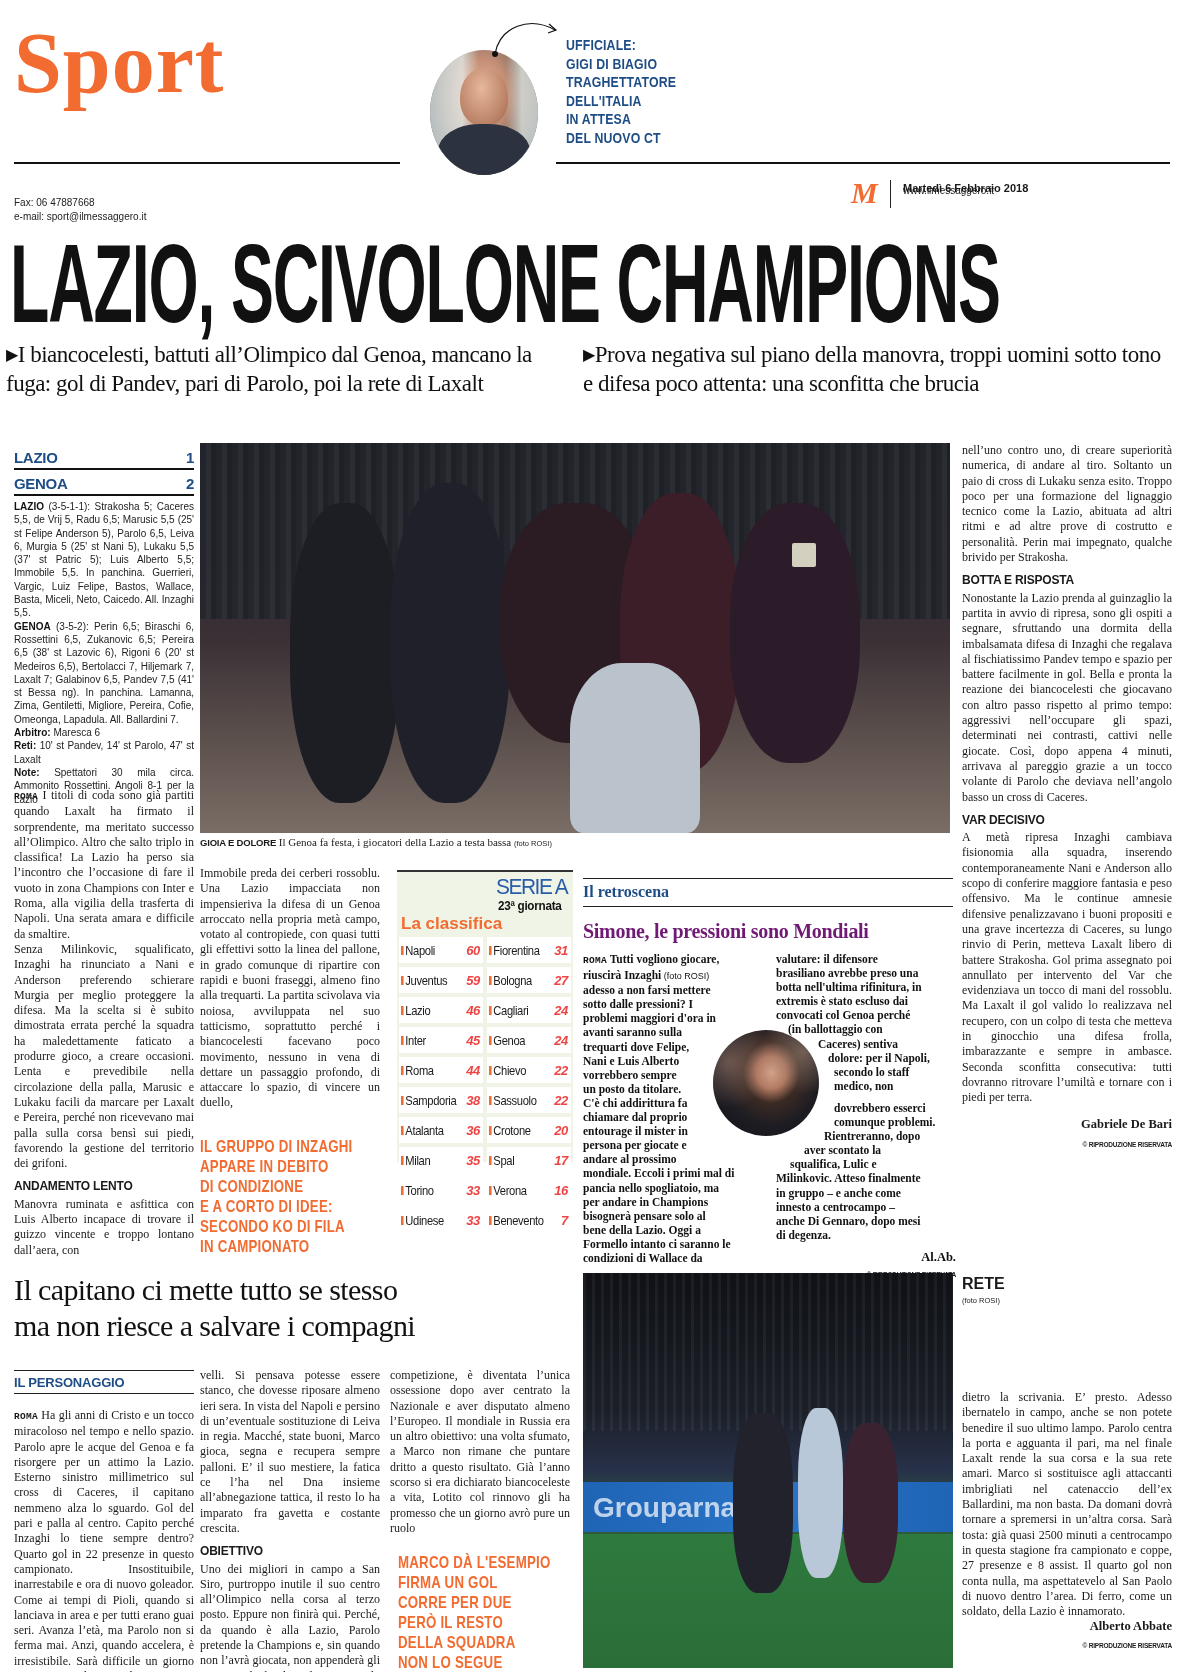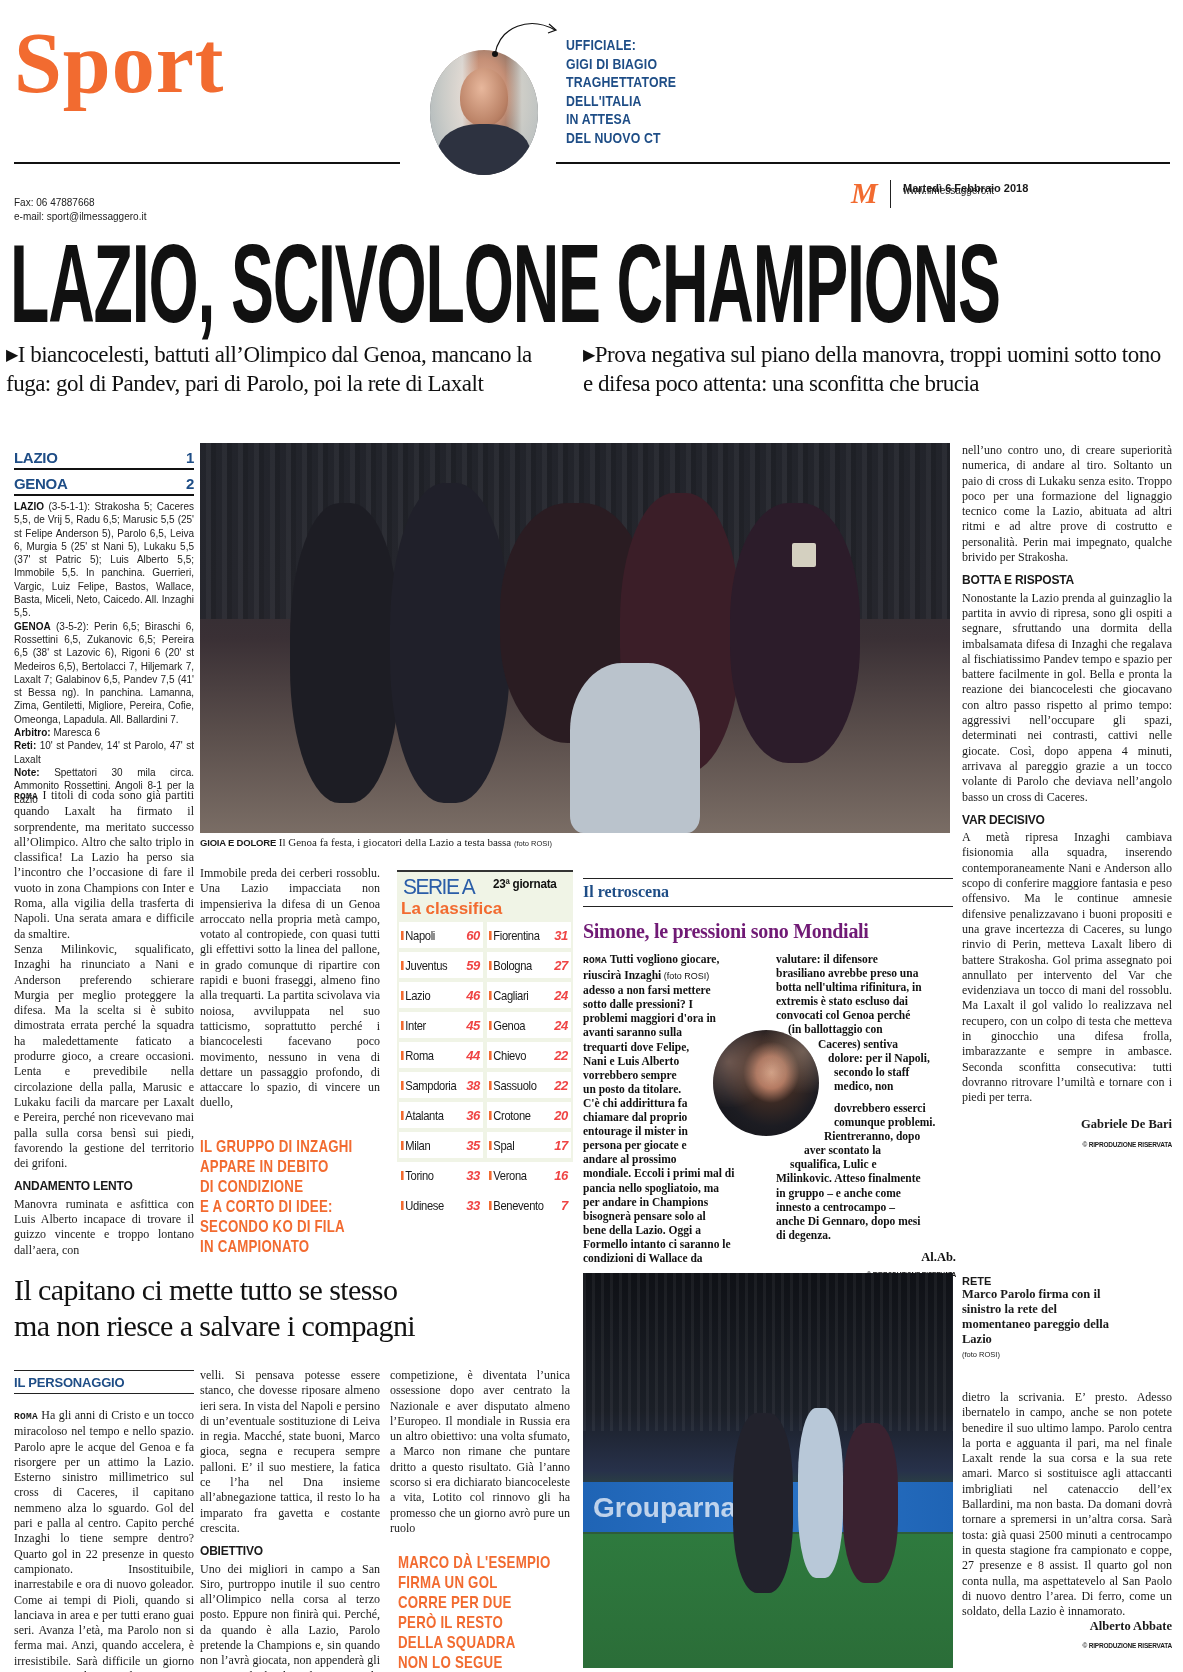--- a/index.html
+++ b/index.html
@@ -41,21 +41,21 @@
   .photo1 .crowd { position: absolute; left: 0; top: 0; width: 100%; height: 45%; background: repeating-linear-gradient(90deg, #23252c 0 6px, #2d2f36 6px 11px, #1e2026 11px 16px); opacity: .85; }
   .photo1 .blob { position: absolute; border-radius: 45%; }
   .caption1 { left: 200px; top: 836px; font-family: "Liberation Serif", serif; font-size: 11px; }
   .caption1 .lab { font-family: "Liberation Sans", sans-serif; font-weight: bold; font-size: 9.5px; letter-spacing: -.2px; }
   .caption1 .cred { font-family: "Liberation Sans", sans-serif; font-size: 7.5px; }
 
   .pull { font-family: "Liberation Sans", sans-serif; font-weight: bold; color: #f26b30; font-size: 17px; line-height: 20px; transform: scaleX(.78); transform-origin: left top; letter-spacing: .3px; white-space: nowrap; }
 
   
   .standings { left: 397px; top: 870px; width: 176px; height: 292px; border-top: 2px solid #333; background: #f0f4e6; }
-  .standings .hd { display: flex; align-items: flex-start; padding: 4px 4px 0; gap: 17px; }
+  .standings .hd { display: flex; align-items: flex-end; padding: 4px 4px 0; gap: 0; flex-direction: column; }
   .serie-a { font-family: "Liberation Sans", sans-serif; font-size: 22px; color: #2a5da8; letter-spacing: -1.5px; line-height: 1; transform: scaleX(.95); }
   .giornata { font-family: "Liberation Sans", sans-serif; font-size: 13px; font-weight: bold; color: #111; letter-spacing: -.3px; transform: scaleX(.9); transform-origin: left; white-space: nowrap; }
   .classifica { font-family: "Liberation Sans", sans-serif; font-size: 17px; font-weight: bold; color: #f26b30; padding: 0 4px; line-height: 22px; }
   .st-grid { display: grid; grid-template-columns: 1fr 1fr; gap: 4px 4px; padding: 2px 2px; }
   .st-cell { background: #fff; height: 26px; display: flex; align-items: center; justify-content: space-between; padding: 0 3px 0 2px; font-family: "Liberation Sans", sans-serif; font-size: 13px; }
   .st-cell .nm { display: flex; align-items: center; gap: 2px; letter-spacing: -.4px; white-space: nowrap; transform: scaleX(.86); transform-origin: left; }
   .st-cell .nm::before { content: ""; display: inline-block; width: 3px; height: 9px; background: #f26b30; }
   .st-cell .pt { font-weight: bold; color: #ef4444; letter-spacing: -.3px; font-style: italic; }
 
   
@@ -69,21 +69,21 @@
 
   
   .cap-title { left: 14px; top: 1272px; width: 560px; font-family: "Liberation Serif", serif; font-size: 30px; line-height: 36px; color: #111; letter-spacing: -.6px; }
   .personaggio { left: 14px; top: 1370px; width: 180px; border-top: 1.5px solid #222; border-bottom: 1.5px solid #222; padding: 4px 0 3px; font-family: "Liberation Sans", sans-serif; font-weight: bold; font-size: 13px; color: #1e4d86; letter-spacing: -.2px; }
   .photo2 { left: 583px; top: 1273px; width: 370px; height: 395px; overflow: hidden; background: linear-gradient(180deg, #0f1116 0%, #1b1f27 35%, #27314a 50%, #2f5a3a 60%, #2a6a3a 100%); }
   .photo2 .lights { position:absolute; left:0; top:0; width:100%; height:40%; background: repeating-linear-gradient(90deg, rgba(255,255,255,.05) 0 3px, transparent 3px 9px); }
   .photo2 .board { position:absolute; left:0; top:53%; width:100%; height:50px; background: linear-gradient(90deg,#1f64b5,#2a73c6,#1f64b5); }
   .photo2 .board span { position:absolute; left:10px; top:10px; font-family:"Liberation Sans",sans-serif; font-size:28px; font-weight:bold; color:#e7eef8; opacity:.8; }
   .photo2 .pitch { position:absolute; left:0; top:66%; width:100%; height:34%; background: linear-gradient(180deg,#2e7a3e,#2b6d38); }
   .rete-cap { left: 962px; top: 1275px; width: 210px; }
-  .rete-cap .lab { font-family: "Liberation Sans", sans-serif; font-weight: bold; font-size: 11px; }
+  .rete-cap .lab { font-family: "Liberation Sans", sans-serif; font-weight: bold; font-size: 16px; }
   .rete-cap .txt { font-family: "Liberation Serif", serif; font-weight: bold; font-size: 12.5px; line-height: 15px; }
   .rete-cap .cred { font-family: "Liberation Sans", sans-serif; font-size: 7.5px; margin-top: 3px; }
 </style>
 </head>
 <body>
 
 <div class="abs sport-title">Sport</div>
 <div class="abs hrule" style="left:14px;top:162px;width:386px;"></div>
 <div class="abs hrule" style="left:556px;top:162px;width:614px;"></div>
 
@@ -359,20 +359,19 @@
   <div class="board">
       <span>Grouparna</span>
     </div>
   <div class="pitch"></div>
   <div style="position:absolute;left:150px;top:140px;width:60px;height:180px;border-radius:40%;background:#22222c;"></div>
   <div style="position:absolute;left:215px;top:135px;width:45px;height:170px;border-radius:40%;background:#b8c8d8;"></div>
   <div style="position:absolute;left:260px;top:150px;width:55px;height:160px;border-radius:40%;background:#3a2230;"></div>
 </div>
 <div class="abs rete-cap">
   <div class="lab">RETE</div>
-  <div class="txt" style="width:150px;">Marco Parolo firma con il sinistro la rete del momentaneo pareggio della Lazio</div>
   <div class="cred">(foto ROSI)</div>
 </div>
 <div class="abs col" style="left:962px;top:1390px;width:210px;">
   <p>dietro la scrivania. E’ presto. Adesso ibernatelo in campo, anche se non potete benedire il suo ultimo lampo. Parolo centra la porta e agguanta il pari, ma nel finale Laxalt rende la sua corsa e la sua rete amari. Marco si sostituisce agli attaccanti imbrigliati nel catenaccio dell’ex Ballardini, ma non basta. Da domani dovrà tornare a spremersi in un’altra corsa. Sarà tosta: già quasi 2500 minuti a centrocampo in questa stagione fra campionato e coppe, 27 presenze e 8 assist. Il quarto gol non conta nulla, ma aspettatevelo al San Paolo di nuovo dentro l’area. Di ferro, come un soldato, della Lazio è innamorato.</p>
   <div class="byline">Alberto Abbate</div>
   <div class="rights" style="margin-top:3px;">© RIPRODUZIONE RISERVATA</div>
 </div>
 
 </body></html>

